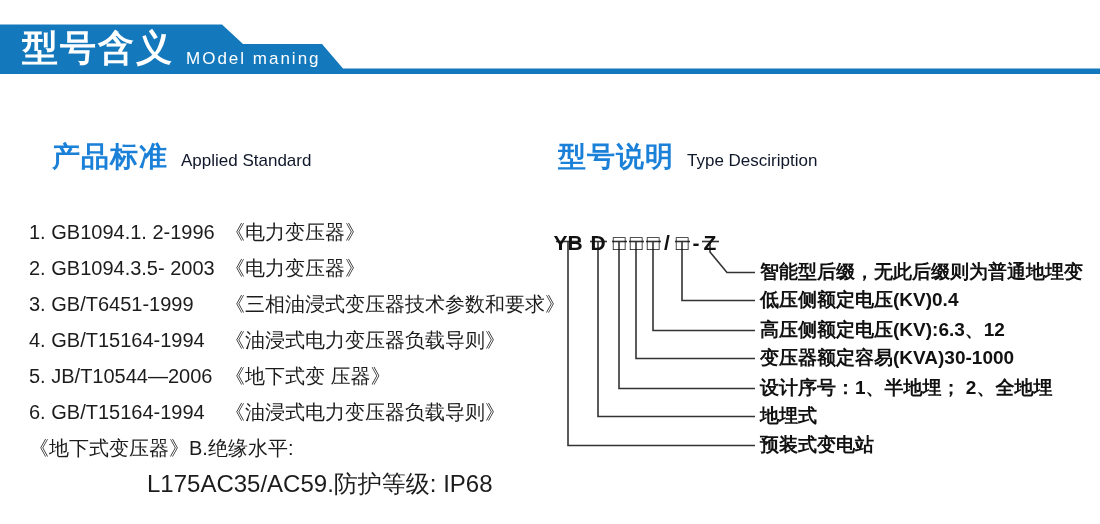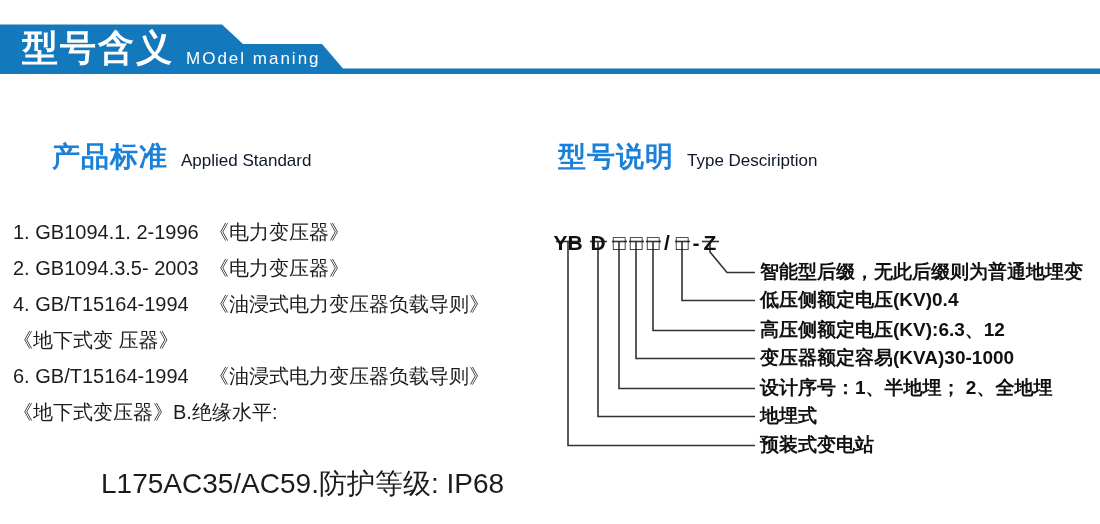--- a/index.html
+++ b/index.html
@@ -22,25 +22,25 @@
     font-size:17px;color:#ffffff;line-height:17px;
     letter-spacing:2px;white-space:nowrap;
   }
   
   .sec-heading{position:absolute;display:flex;align-items:baseline;white-space:nowrap;}
   .sec-heading .zh{font-size:28px;font-weight:bold;color:#1a80d8;letter-spacing:1px;}
   .sec-heading .en{font-size:17px;color:#0f172a;margin-left:13px;}
   #standards-heading{left:22px;top:138px;margin-left:30px;}
   #model-heading{left:558px;top:138px;}
   
-  .std-list{position:absolute;left:13px;top:220px;width:520px;}
+  .std-list{position:absolute;left:29px;top:220px;width:520px;}
   .std-item{display:flex;font-size:20px;line-height:24px;margin-bottom:12px;white-space:nowrap;}
   .std-code{width:196px;flex:0 0 196px;}
   .std-title{}
-  .std-cont{font-size:28px;line-height:24px;margin-left:88px;white-space:nowrap;}
+  .std-cont{font-size:24px;line-height:24px;margin-left:118px;white-space:nowrap;}
   
   .diagram{position:absolute;left:540px;top:210px;width:560px;height:290px;}
   .diagram svg{position:absolute;left:0;top:0;}
   .code-row{position:absolute;left:0;top:0;width:560px;height:40px;}
   .code-seg{
     position:absolute;top:8px;transform:translateX(-50%);
     font-size:21px;font-weight:bold;color:#111;line-height:22px;white-space:nowrap;margin-top:14px;
   }
   .code-seg:nth-of-type(1){left:28px;}
   .code-seg:nth-of-type(2){left:58px;}
@@ -85,27 +85,32 @@
     <div class="std-item">
       <span class="std-code">1. GB1094.1. 2-1996</span>
       <span class="std-title">《电力变压器》</span>
     </div>
 
     <div class="std-item">
       <span class="std-code">2. GB1094.3.5- 2003</span>
       <span class="std-title">《电力变压器》</span>
     </div>
 
+    <div class="std-item">
+      <span class="std-code">3. GB/T6451-1999</span>
+      <span class="std-title">《三相油浸式变压器技术参数和要求》</span>
+    </div>
 
     <div class="std-item">
       <span class="std-code">4. GB/T15164-1994</span>
       <span class="std-title">《油浸式电力变压器负载导则》</span>
     </div>
 
     <div class="std-item">
+      <span class="std-code">5. JB/T10544—2006</span>
       <span class="std-title">《地下式变 压器》</span>
     </div>
 
     <div class="std-item">
       <span class="std-code">6. GB/T15164-1994</span>
       <span class="std-title">《油浸式电力变压器负载导则》</span>
     </div>
 
     <div class="std-item">
       <span class="std-title">《地下式变压器》B.绝缘水平:</span>

